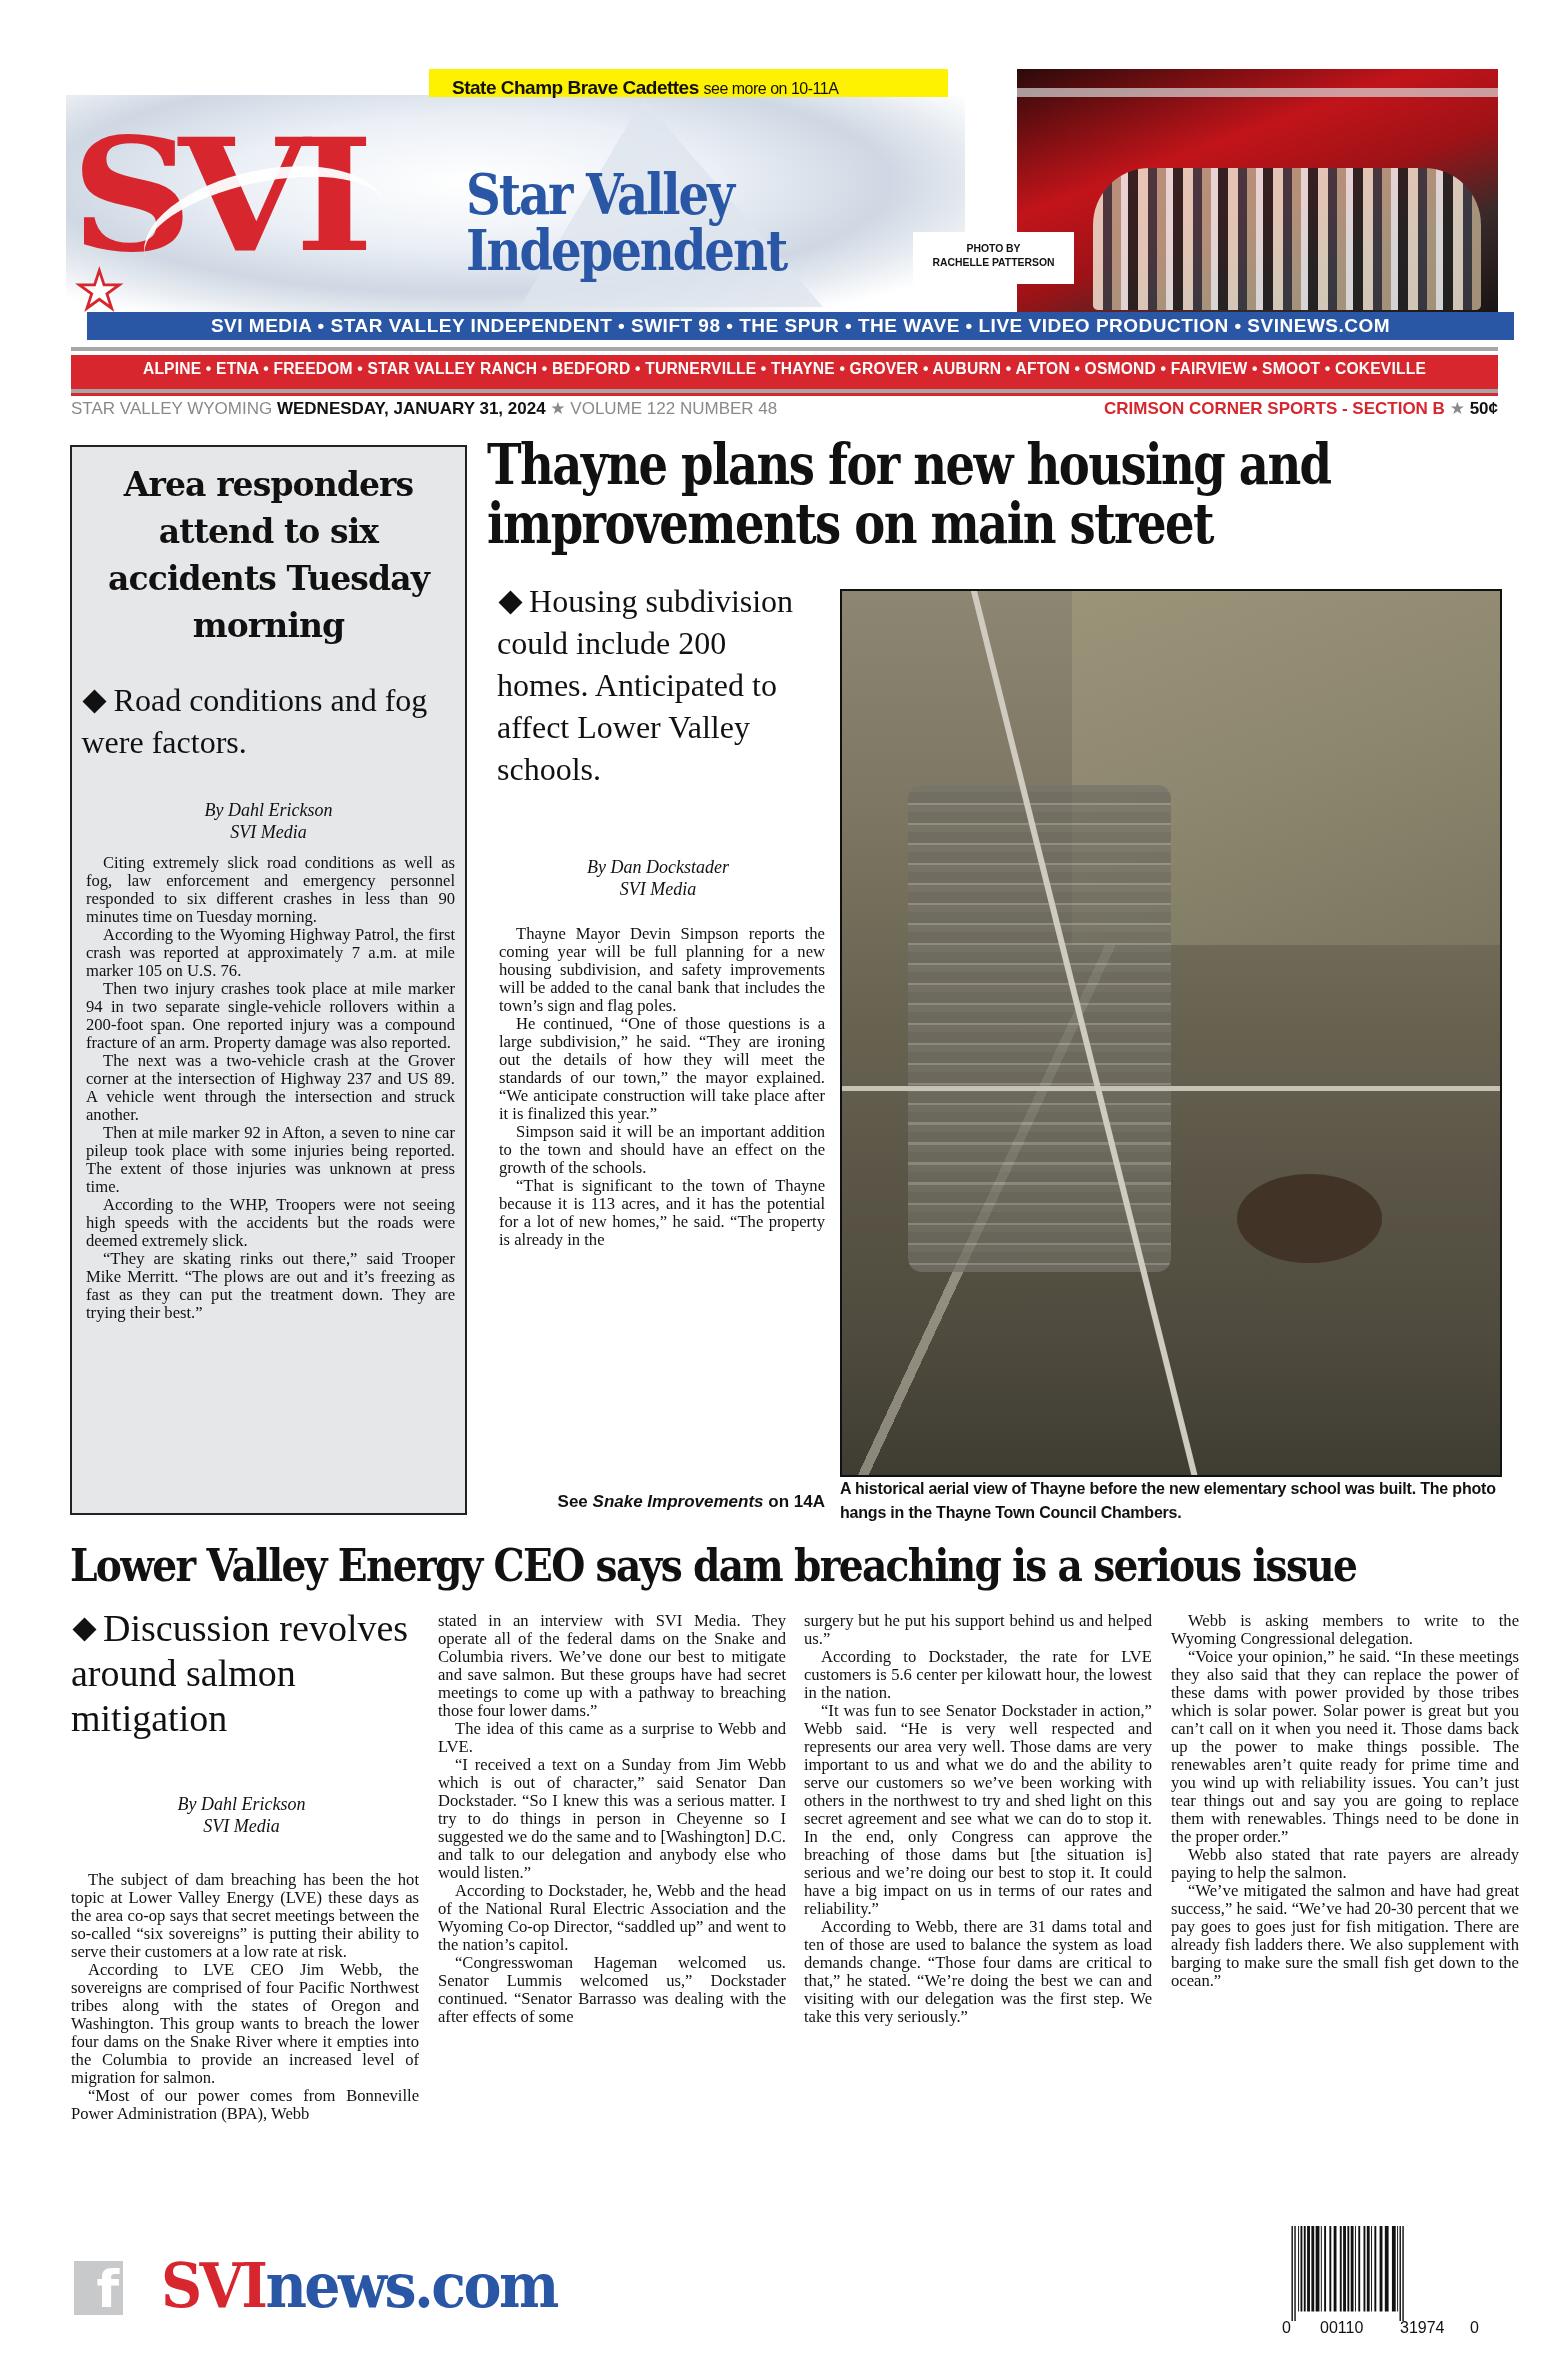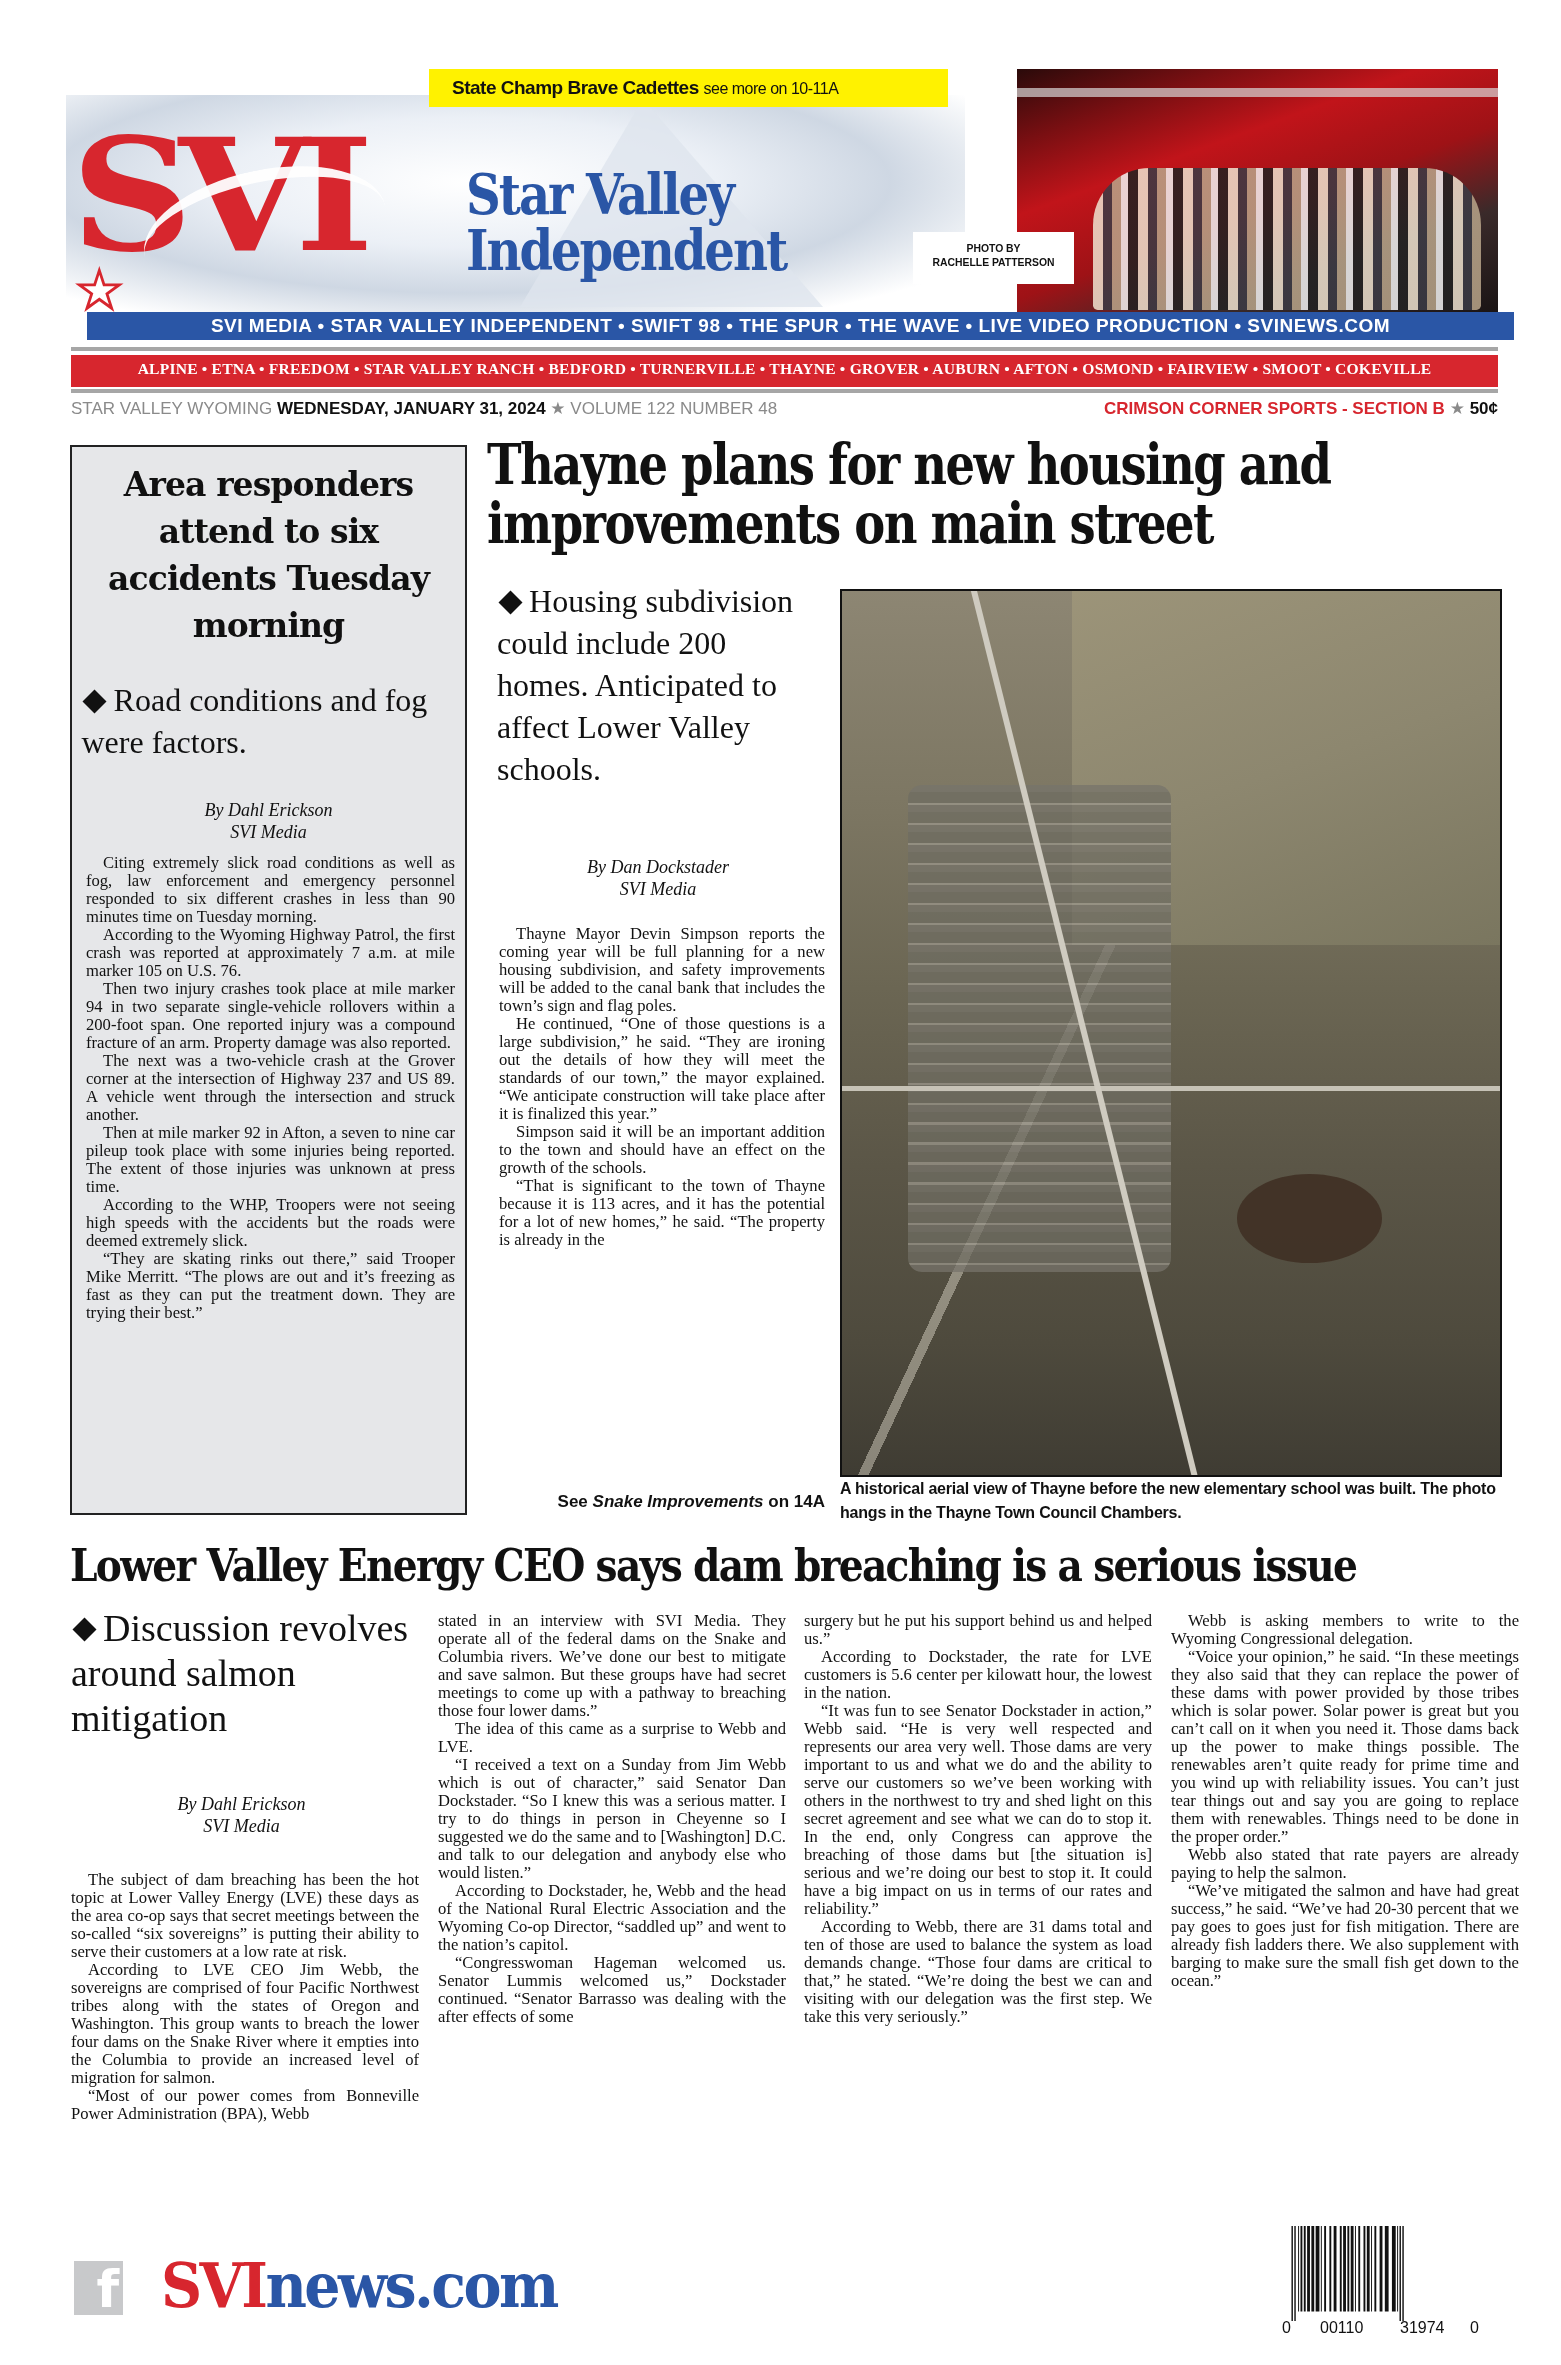--- a/index.html
+++ b/index.html
@@ -1,21 +1,21 @@
 <!DOCTYPE html>
 <html style="font-size:7.6px"><head>
 <meta charset="utf-8">
 <style>
   * { box-sizing: border-box; margin: 0; padding: 0; }
   html, body { width: 1561px; height: 2413px; background: #ffffff; overflow: hidden; }
   body { position: relative; font-family: "Liberation Serif", "DejaVu Serif", serif; color: #111; }
 
   
   .masthead { position: absolute; left: 0; top: 0; width: 1561px; height: 426px; }
-  .teaser { position: absolute; left: 429px; top: 69px; width: 519px; height: 38px; background: #fff200;
+  .teaser { position: absolute; left: 429px; top: 69px; width: 519px; height: 28px; background: #fff200;
     font-family: "Liberation Sans", sans-serif; font-weight: bold; font-size: 19px; line-height: 38px;
     padding-left: 23px; letter-spacing: -0.5px; color: #111; }
   .teaser .small { font-weight: normal; font-size: 16px; }
   .mountain { position: absolute; left: 66px; top: 95px; width: 899px; height: 218px;
     background: radial-gradient(ellipse at 45% 40%, #ffffff 0%, #e9eef5 35%, #c9d3e0 60%, #ffffff 85%);
     opacity: 0.9; }
   .mountain-peak { position: absolute; left: 520px; top: 99px; width: 0; height: 0;
     border-left: 123px solid transparent; border-right: 180px solid transparent; border-bottom: 208px solid #dfe5ee; opacity: 0.8; }
   .photo { position: absolute; left: 1017px; top: 69px; width: 481px; height: 244px;
     background: linear-gradient(160deg, #2a0a0a 0%, #7a0f12 18%, #c1141a 35%, #9e1216 55%, #3a2a2a 75%, #1a1414 100%); overflow: hidden; }
@@ -28,22 +28,22 @@
   .logo-svi { position: absolute; left: 71px; top: 118px; font-family: "DejaVu Serif", serif; font-weight: bold;
     font-size: 156px; line-height: 156px; color: #d7262e; letter-spacing: -13.2px; transform: scaleX(1.08); transform-origin: left; }
   .logo-star { position: absolute; left: 76px; top: 265px; width: 52px; height: 52px; color: #ffffff; font-size: 52px; line-height: 52px; text-shadow: 0 0 0 #d7262e; }
   .logo-star span { color: #fff; -webkit-text-stroke: 2.8px #d7262e; }
   .logo-swoosh { position: absolute; left: 142px; top: 170px; width: 246px; height: 123px; border-top: 12.3px solid #ffffff; border-radius: 50% 50% 0 0; transform: rotate(-12deg); opacity: 0.95; }
   .logo-name { position: absolute; left: 466px; top: 166px; font-family: "DejaVu Serif", serif; font-weight: bold; color: #2a56a6;
     font-size: 56px; line-height: 56px; letter-spacing: -2.4px; transform: scaleX(0.86); transform-origin: left; }
   .band-blue { position: absolute; left: 71px; top: 312px; width: 1427px; height: 28px; background: #2a56a6; color: #fff;
     font-family: "Liberation Sans", sans-serif; font-weight: bold; font-size: 19px; line-height: 28px; text-align: center; letter-spacing: 0.5px; white-space: nowrap; margin-left: 16px; }
   .rule-gray { position: absolute; left: 71px; width: 1427px; height: 3.8px; background: #a6a6a6; }
-  .band-red { position: absolute; left: 71px; top: 355px; width: 1427px; height: 32px; background: #d7262e; color: #fff;
-    font-family: Liberation Serif, serif; font-weight: bold; font-size: 15.6px; line-height: 28px; text-align: center; white-space: nowrap; letter-spacing: 0.2px; }
+  .band-red { position: absolute; left: 71px; top: 355px; width: 1427px; height: 41px; background: #d7262e; color: #fff;
+    font-family: Liberation Sans, sans-serif; font-weight: bold; font-size: 15.6px; line-height: 28px; text-align: center; white-space: nowrap; letter-spacing: 0.2px; }
   .dateline { position: absolute; left: 71px; top: 397px; width: 1427px; height: 24px; font-family: "Liberation Sans", sans-serif; font-size: 17px; line-height: 24px; white-space: nowrap; }
   .dateline .muted { color: #8a8a8a; text-align: right; }
   .dateline .strong { color: #111; font-weight: bold; }
   .dateline .star { color: #8a8a8a; }
   .dateline .right { position: absolute; right: 0; top: 0; }
   .dateline .red { color: #d7262e; font-weight: bold; }
 
   
   .sidebox { position: absolute; left: 70px; top: 445px; width: 397px; height: 1070px; background: #e6e7e9; border: 2.4px solid #222; }
   .sidebox h2 { position: absolute; left: 9.5px; top: 14px; width: 374px; text-align: center; font-family: "DejaVu Serif", serif;

